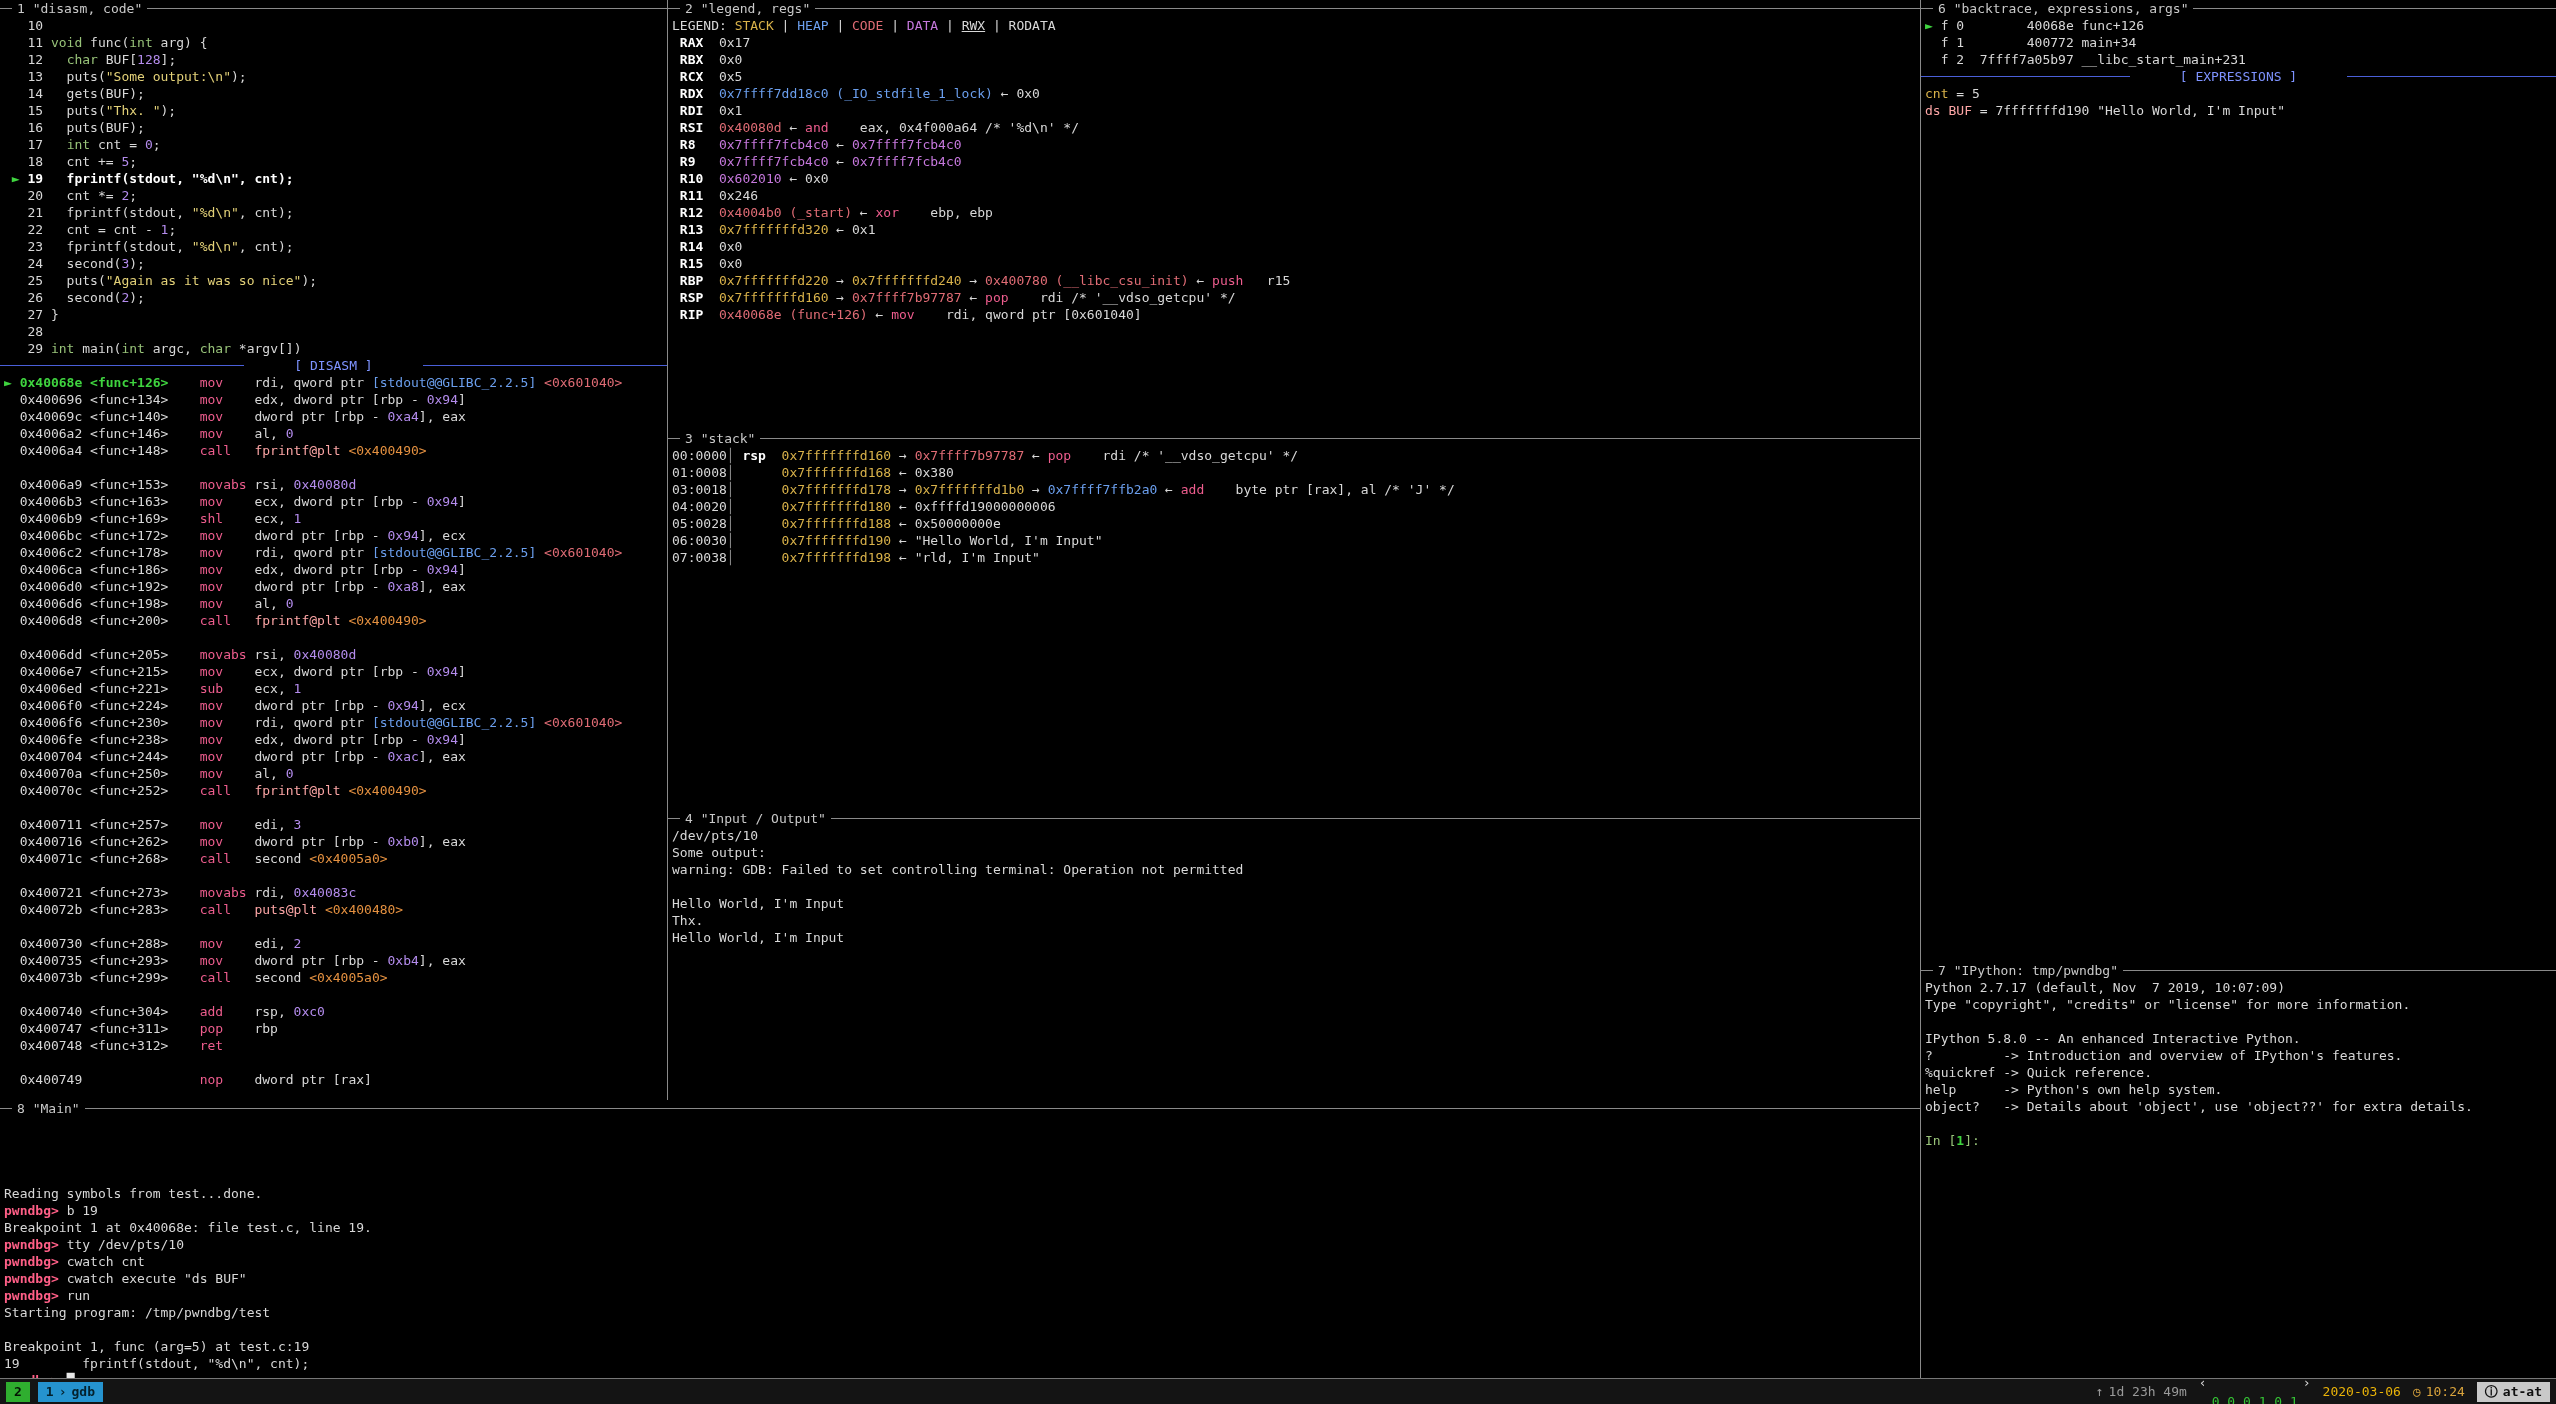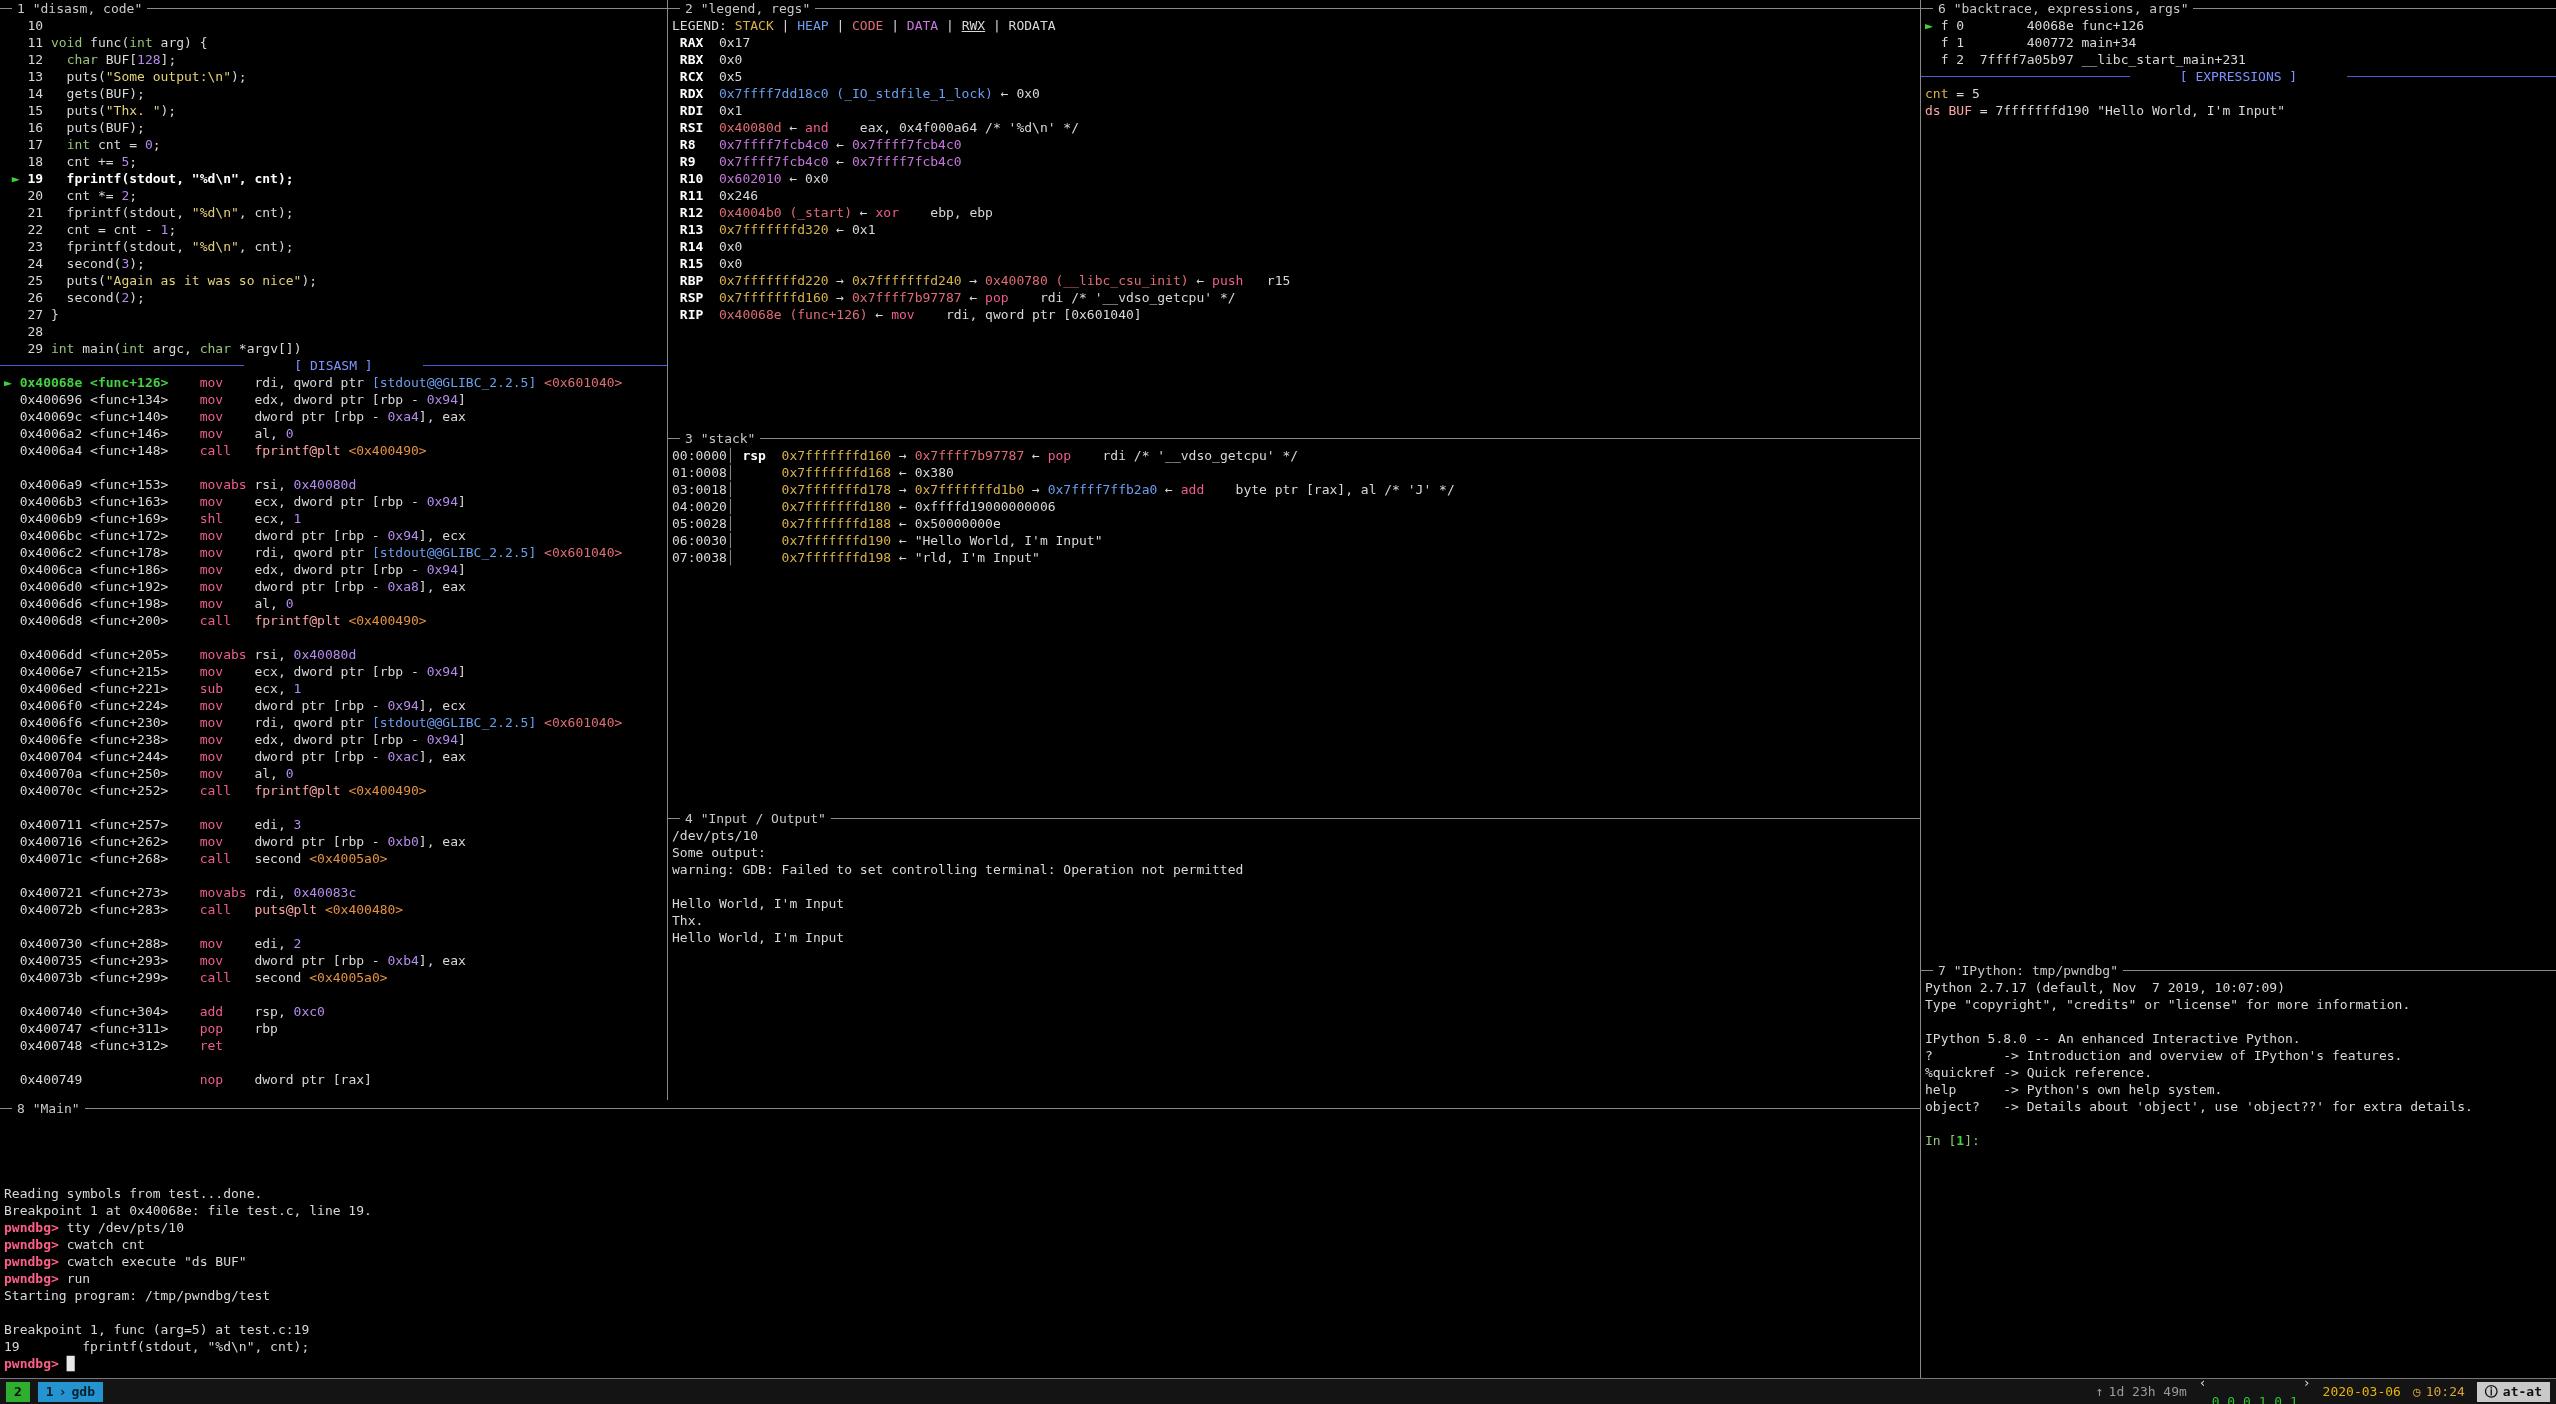--- a/index.html
+++ b/index.html
@@ -228,20 +228,21 @@
           <span class="pl s"></span>
           <span class="plabel">8 "Main"</span>
           <span class="pl f"></span>
         </div>
         <div class="content">
             <div class="tline"></div>
             <div class="tline"></div>
             <div class="tline"></div>
             <div class="tline"></div>
             <div class="tline">Reading symbols from test...done.</div>
+            <div class="tline"><span class="c-pr">pwndbg&gt; </span><span class="c-w">b 19</span></div>
             <div class="tline">Breakpoint 1 at 0x40068e: file test.c, line 19.</div>
             <div class="tline"><span class="c-pr">pwndbg&gt; </span><span class="c-w">tty /dev/pts/10</span></div>
             <div class="tline"><span class="c-pr">pwndbg&gt; </span><span class="c-w">cwatch cnt</span></div>
             <div class="tline"><span class="c-pr">pwndbg&gt; </span><span class="c-w">cwatch execute "ds BUF"</span></div>
             <div class="tline"><span class="c-pr">pwndbg&gt; </span><span class="c-w">run</span></div>
             <div class="tline">Starting program: /tmp/pwndbg/test</div>
             <div class="tline"></div>
             <div class="tline">Breakpoint 1, func (arg=5) at test.c:19</div>
             <div class="tline">19        fprintf(stdout, "%d\n", cnt);</div>
             <div class="tline"><span class="c-pr">pwndbg&gt; </span><span class="c-cur">█</span></div>

